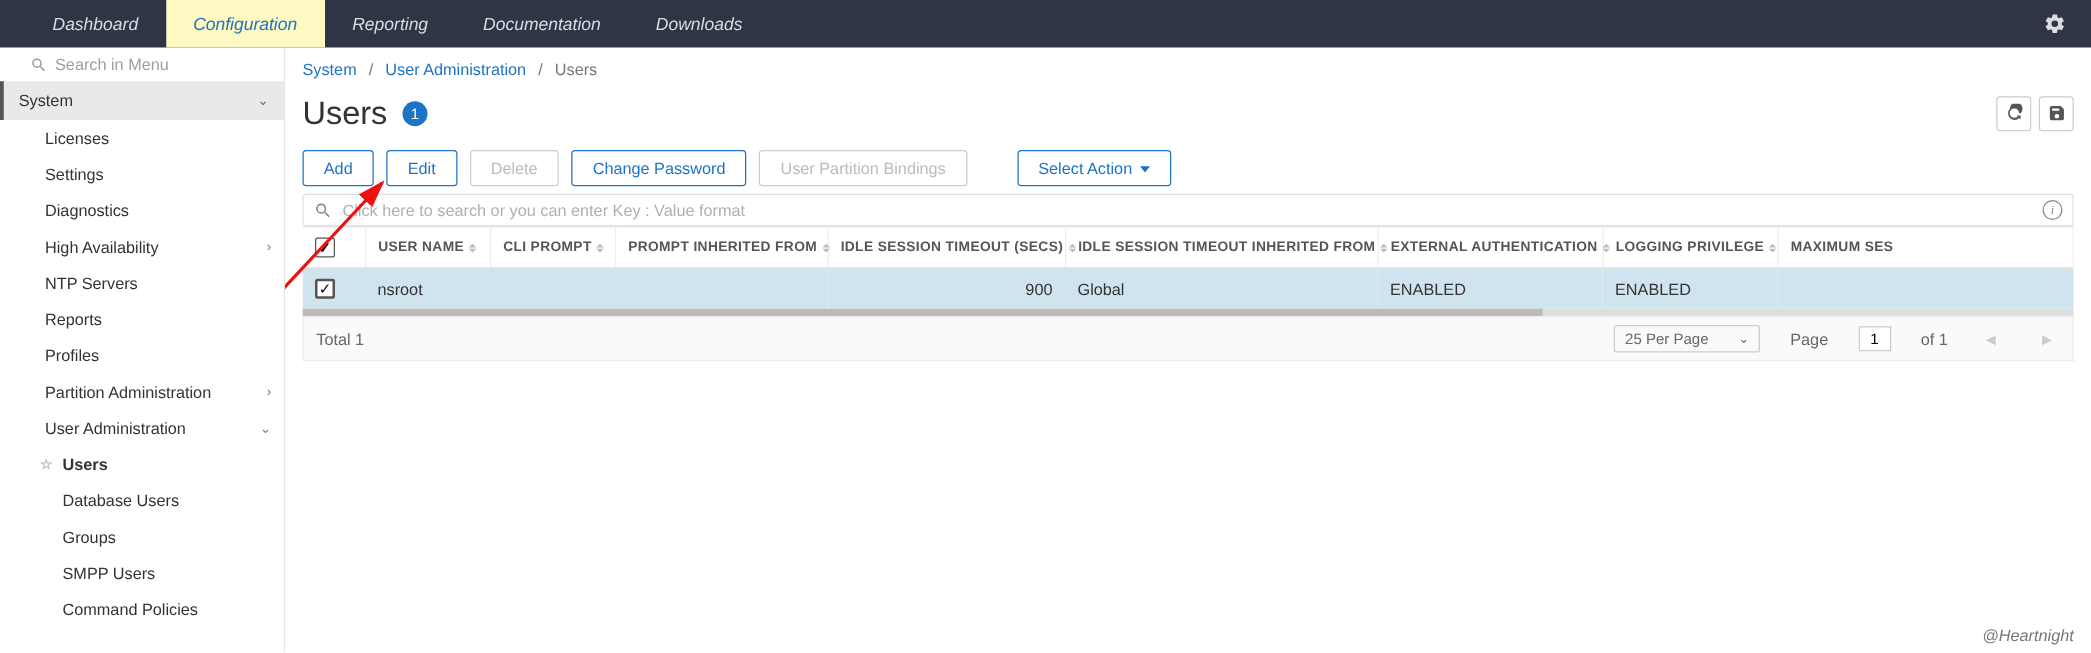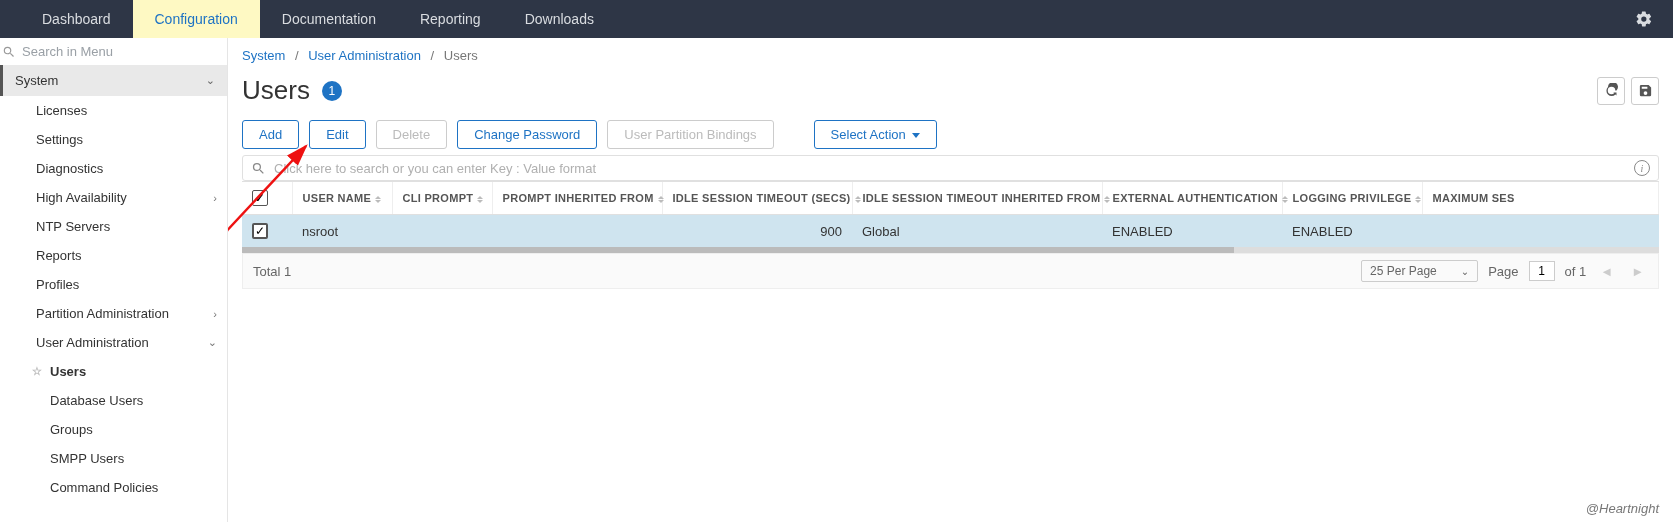--- a/index.html
+++ b/index.html
@@ -1,30 +1,30 @@
 <!DOCTYPE html>
 <html><head>
 <meta charset="utf-8">
 <style>
   * { box-sizing: border-box; margin: 0; padding: 0; }
   body { font-family: "Segoe UI", Arial, sans-serif; font-size: 13px; color: #333; background: #fff; }
   
   
   .topnav { background: #2e3646; height: 38px; display: flex; align-items: stretch; padding-left: 20px; position: relative; }
-  .topnav-item { color: #d9dce0; padding: 0 22px; display: flex; align-items: center; font-size: 14px; cursor: pointer; }
+  .topnav-item { color: #d9dce0; padding: 0 22px; display: flex; align-items: center; font-size: 14px; cursor: pointer; font-style: italic; }
   .topnav-item.active { background: #fef9c3; color: #1e73c4; }
   .topnav-gear { position: absolute; right: 20px; top: 0; height: 38px; display: flex; align-items: center; color: #d9dce0; cursor: pointer; }
   .topnav-gear svg { width: 18px; height: 18px; fill: #d9dce0; }
   
   
   .layout { display: flex; height: calc(522px - 38px); }
   
   
   .sidebar { width: 228px; border-right: 1px solid #e5e5e5; display: flex; flex-direction: column; }
-  .menu-search { display: flex; align-items: center; padding: 6px 2px; }
+  .menu-search { display: flex; align-items: center; padding: 6px 24px; }
   .menu-search svg { width: 14px; height: 14px; fill: #999; margin-right: 6px; flex: none; }
   .menu-search input { border: none; outline: none; font-size: 13px; width: 100%; color: #555; }
   .menu-search input::placeholder { color: #9aa0a6; }
   .menu-header { background: #e9e9e9; border-left: 3px solid #555; padding: 8px 12px; font-size: 13px; display: flex; align-items: center; justify-content: space-between; cursor: pointer; }
   .menu-header .chev { font-size: 11px; color: #666; }
   .menu-list { }
   .menu-item { padding: 7px 10px 7px 36px; font-size: 13px; color: #333; cursor: pointer; display: flex; align-items: center; justify-content: space-between; }
   .menu-item .chev { font-size: 11px; color: #777; }
   .menu-item.sub { padding-left: 50px; }
   .menu-item.active { color: #333; font-weight: 600; position: relative; }
@@ -68,39 +68,39 @@
   td { padding: 8px 10px; font-size: 13px; color: #333; white-space: nowrap; }
   tr.selected td { background: #cfe4ef; }
   .checkbox { width: 16px; height: 16px; border: 1.5px solid #555; border-radius: 2px; display: inline-flex; align-items: center; justify-content: center; cursor: pointer; background:#fff; }
   .checkbox.checked::after { content: "✓"; font-size: 12px; line-height: 1; color: #000; }
   .checkbox.bold { border-width: 2px; }
   
   .hscroll { height: 6px; background: #ddd; margin-top: 0; position: relative; }
   .hscroll .thumb { position: absolute; left: 0; top: 0; height: 6px; width: 70%; background: #bbb; }
   
   .table-footer { display: flex; align-items: center; justify-content: space-between; padding: 6px 10px; font-size: 13px; color: #666; background:#fafafa; border:1px solid #eee; }
-  .pager { display: flex; align-items: center; gap: 10px; }
+  .pager { display: flex; align-items: center; gap: 24px; }
   .perpage { border: 1px solid #ccc; padding: 3px 8px; border-radius: 2px; display: flex; align-items: center; gap: 24px; font-size: 12px; cursor: pointer; }
   .perpage .chev { font-size: 10px; color: #666; }
   .page-input { width: 26px; text-align: center; border: 1px solid #ccc; padding: 2px; font-size: 12px; }
   .pg-btn { color: #ccc; cursor: default; padding: 0 4px; }
   
   
   .arrow-svg { position: absolute; left: 0; top: 0; pointer-events: none; }
   
   .watermark { position: fixed; right: 14px; bottom: 6px; color: #777; font-style: italic; font-size: 13px; }
 </style>
 </head>
 <body>
 
 <div class="topnav">
   <div class="topnav-item">Dashboard</div>
   <div class="topnav-item active">Configuration</div>
+  <div class="topnav-item">Reporting</div>
   <div class="topnav-item">Documentation</div>
-  <div class="topnav-item">Reporting</div>
   <div class="topnav-item">Downloads</div>
   <div class="topnav-gear">
     <svg viewBox="0 0 24 24">
         <path d="M19.14,12.94a7,7,0,0,0,.05-.94,7,7,0,0,0-.05-.94l2.11-1.65a.5.5,0,0,0,.12-.64l-2-3.46a.5.5,0,0,0-.61-.22l-2.49,1a7,7,0,0,0-1.62-.94l-.38-2.65A.5.5,0,0,0,13.78,2H9.78a.5.5,0,0,0-.49.42L8.91,5.07a7,7,0,0,0-1.62.94l-2.49-1a.5.5,0,0,0-.61.22l-2,3.46a.5.5,0,0,0,.12.64L4.42,11a7,7,0,0,0-.05.94,7,7,0,0,0,.05.94L2.31,14.53a.5.5,0,0,0-.12.64l2,3.46a.5.5,0,0,0,.61.22l2.49-1a7,7,0,0,0,1.62.94l.38,2.65a.5.5,0,0,0,.49.42h4a.5.5,0,0,0,.49-.42l.38-2.65a7,7,0,0,0,1.62-.94l2.49,1a.5.5,0,0,0,.61-.22l2-3.46a.5.5,0,0,0-.12-.64ZM11.78,15.5A3.5,3.5,0,1,1,15.28,12,3.5,3.5,0,0,1,11.78,15.5Z"></path>
       </svg>
   </div>
 </div>
 
 <div class="layout">
 

